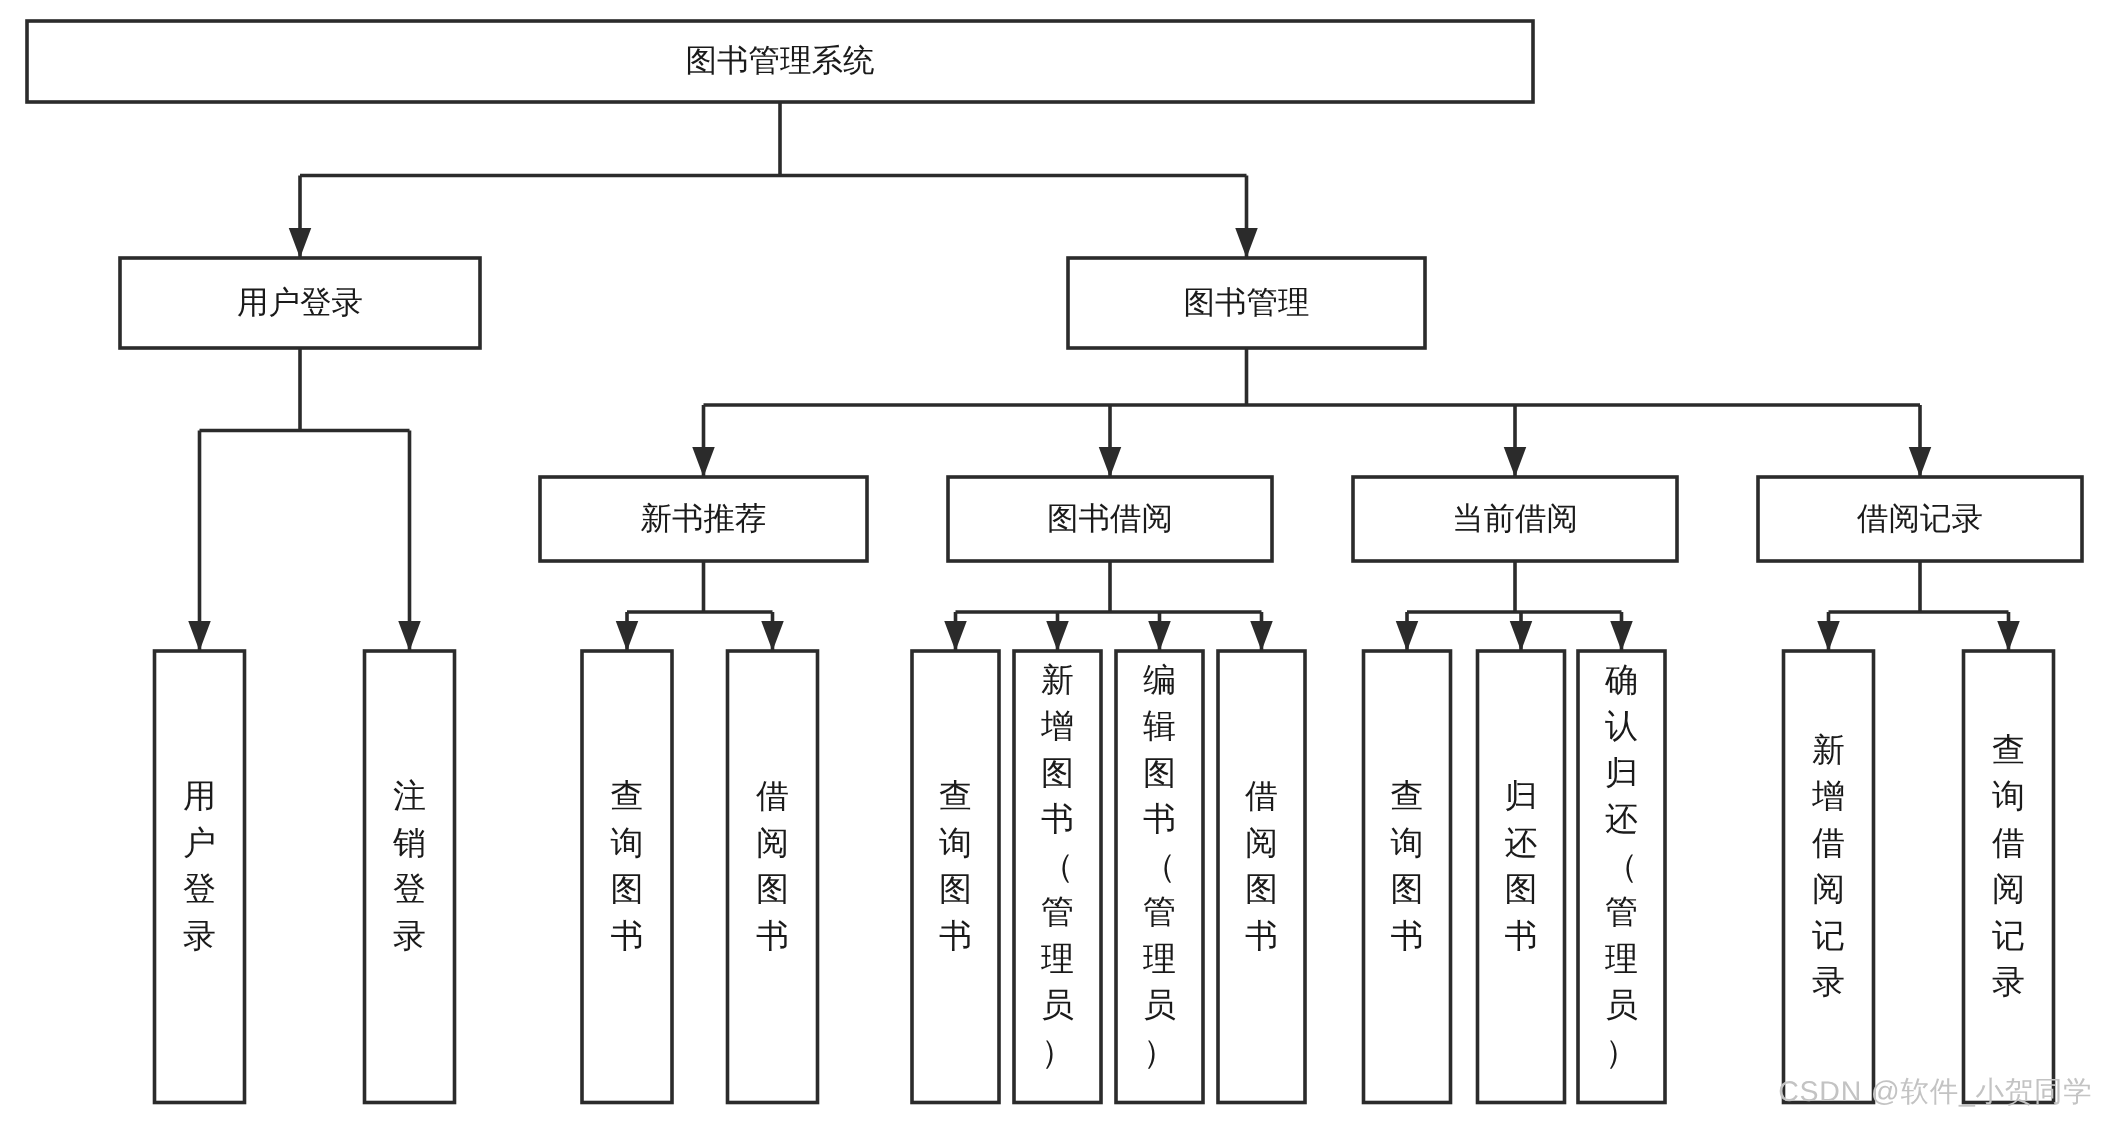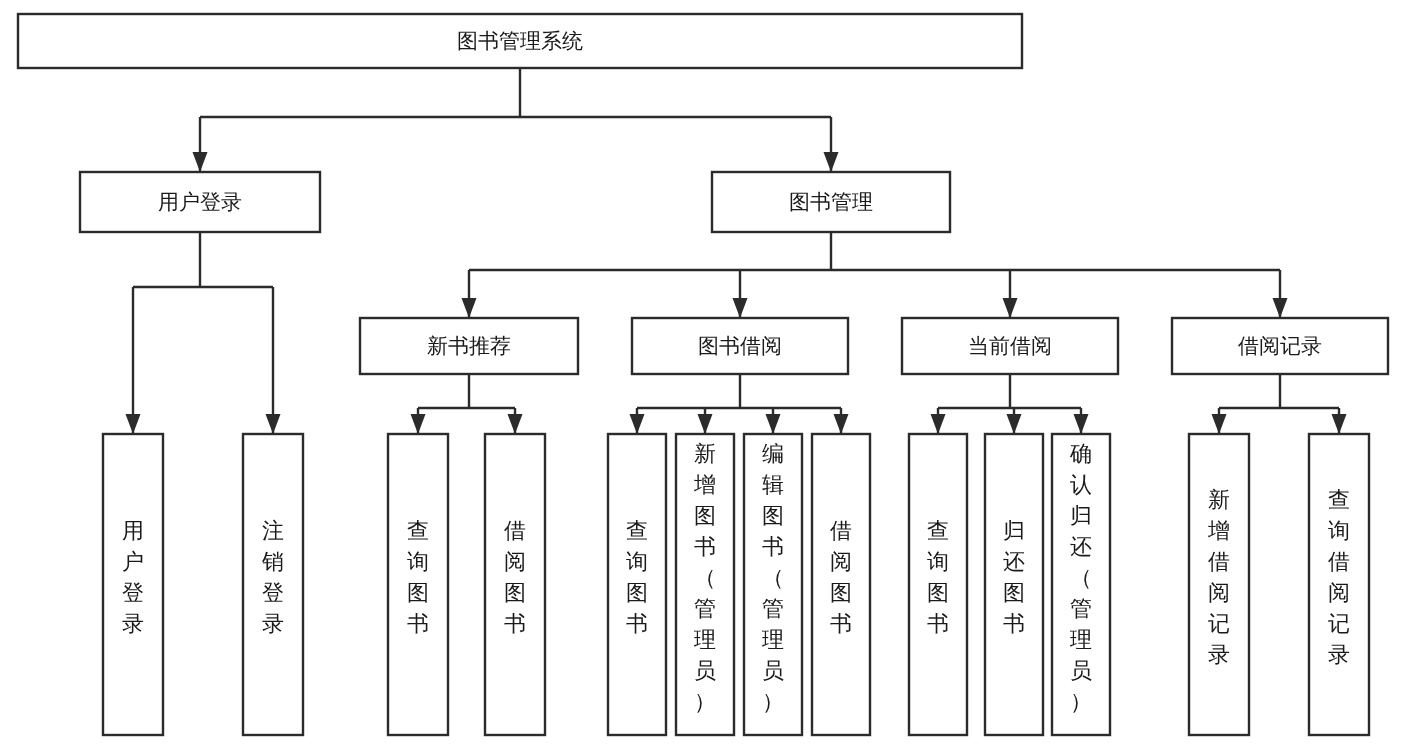--- a/index.html
+++ b/index.html
@@ -209,13 +209,14 @@
         <g>
           <rect x="1189" y="434" width="60" height="301" class="node-box"></rect>
           <text x="1219" y="507" class="node-label-vertical"><tspan x="1219" dy="0">新</tspan><tspan x="1219" dy="31">增</tspan><tspan x="1219" dy="31">借</tspan><tspan x="1219" dy="31">阅</tspan><tspan x="1219" dy="31">记</tspan><tspan x="1219" dy="31">录</tspan></text>
         </g>
         <g>
           <rect x="1309" y="434" width="60" height="301" class="node-box"></rect>
           <text x="1339" y="507" class="node-label-vertical"><tspan x="1339" dy="0">查</tspan><tspan x="1339" dy="31">询</tspan><tspan x="1339" dy="31">借</tspan><tspan x="1339" dy="31">阅</tspan><tspan x="1339" dy="31">记</tspan><tspan x="1339" dy="31">录</tspan></text>
         </g>
       </g>
   </svg>
+  <div class="watermark">CSDN @软件_小贺同学</div>
 </div>
 
 </body></html>

